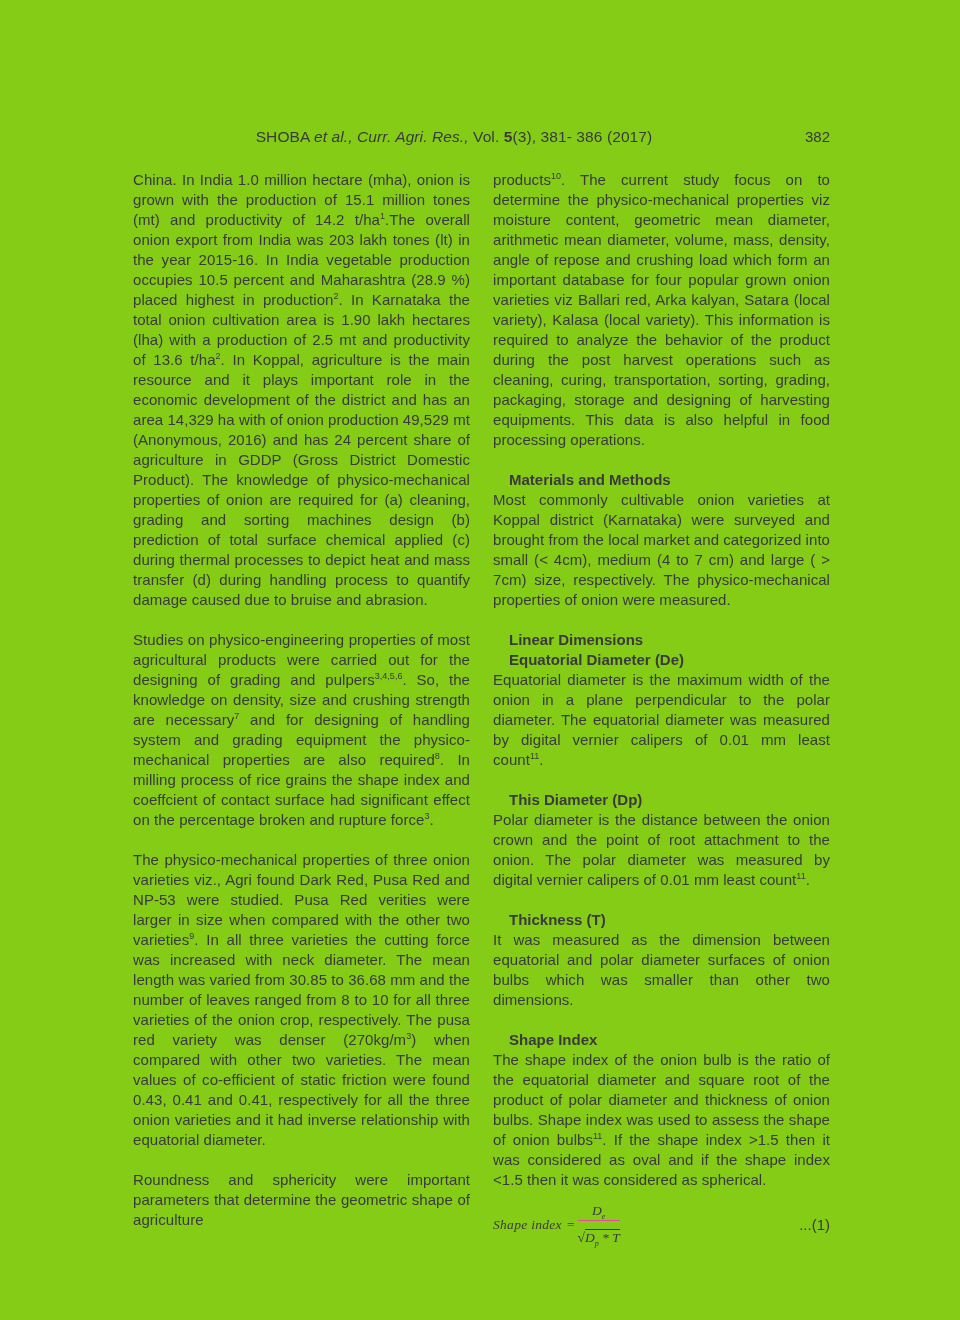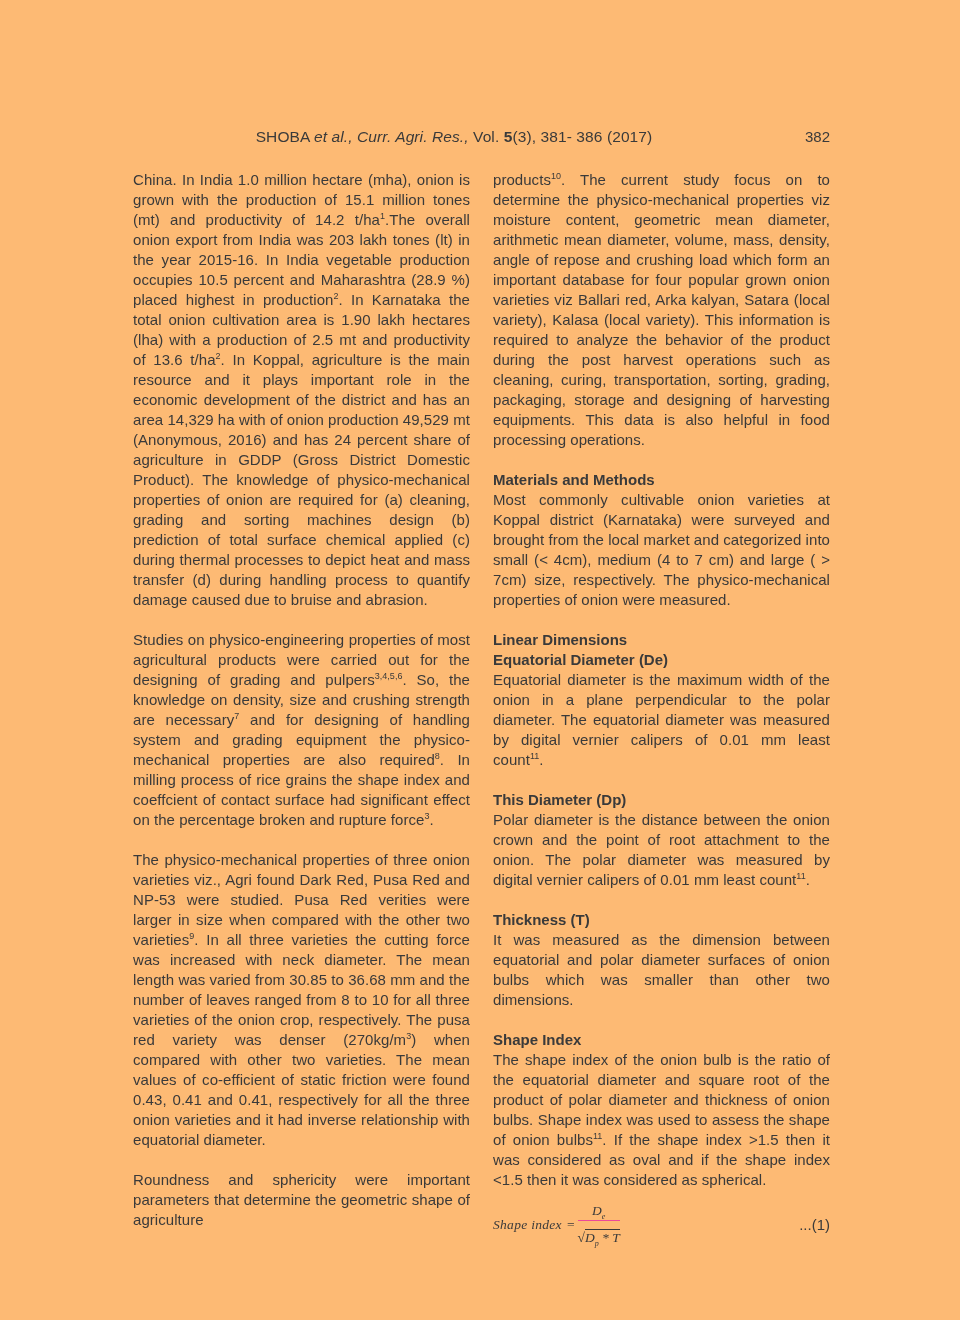--- a/index.html
+++ b/index.html
@@ -4,21 +4,21 @@
 <style>
   html, body { margin: 0; padding: 0; }
   body {
     width: 960px; height: 1320px;
     background: #ffffff;
     font-family: "Liberation Sans", sans-serif;
     color: #3a3a3a;
     position: relative;
     overflow: hidden;
   }
-  .page { position: absolute; inset: 0; background: #fdba74; }
+  .page { position: absolute; inset: 0; background: #84cc16; }
 
   
   .page-header {
     position: absolute;
     left: 133px; right: 130px; top: 128px;
     height: 22px;
     font-size: 15.5px;
   }
   .citation {
     text-align: center;
@@ -45,21 +45,21 @@
   .col p {
     margin: 0;
     font-size: 15px;
     line-height: 20px;
     text-align: justify;
     letter-spacing: 0.05px;
   }
   .col p.gap-before { margin-top: 20px; }
 
   .col h2 {
-    margin: 20px 0 0 0;
+    margin: 20px 0 0 16px;
     font-size: 15px;
     line-height: 20px;
     font-weight: bold;
   }
   .col h2.tight { margin-top: 0; }
 
   sup {
     font-size: 9px;
     line-height: 0;
     vertical-align: super;

